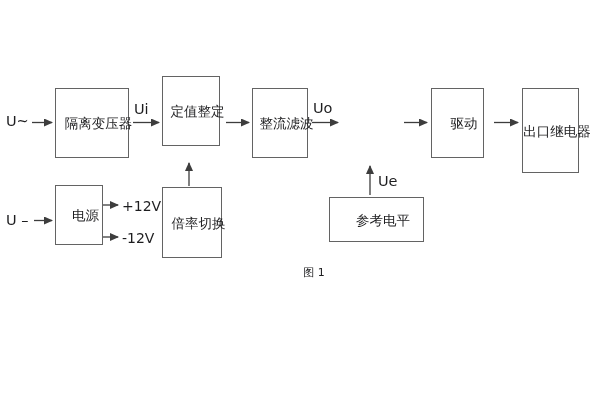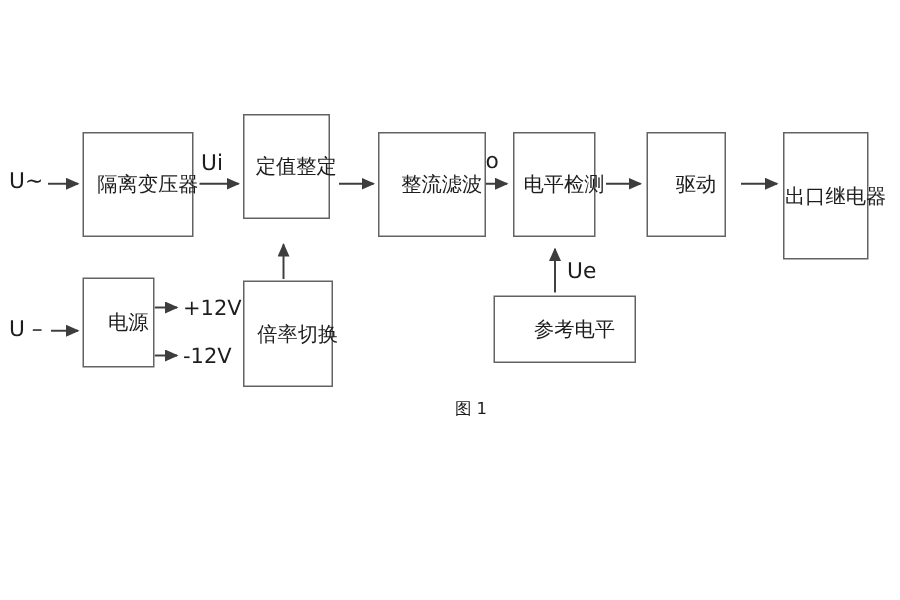--- a/index.html
+++ b/index.html
@@ -72,29 +72,25 @@
   <div class="box" style="left:55px;top:88px;width:74px;height:70px">
     <div class="bl">隔离</div>
     <div class="bl">变压器</div>
   </div>
 
   <div class="box" style="left:162px;top:76px;width:58px;height:70px">
     <div class="bl">定值</div>
     <div class="bl">整定</div>
   </div>
 
-  <div class="box" style="left:252px;top:88px;width:72px;height:70px">
+  <div class="box" style="left:252px;top:88px;width:56px;height:70px">
     <div class="bl">整流</div>
     <div class="bl">滤波</div>
   </div>
 
-  <div class="box" style="left:342px;top:88px;width:55px;height:70px">
-    <div class="bl">电平</div>
-    <div class="bl">检测</div>
-  </div>
 
   <div class="box single" style="left:431px;top:88px;width:53px;height:70px">
     <div class="bl">驱动</div>
   </div>
 
   <div class="box" style="left:522px;top:88px;width:57px;height:85px">
     <div class="bl">出口</div>
     <div class="bl">继电器</div>
   </div>
 

